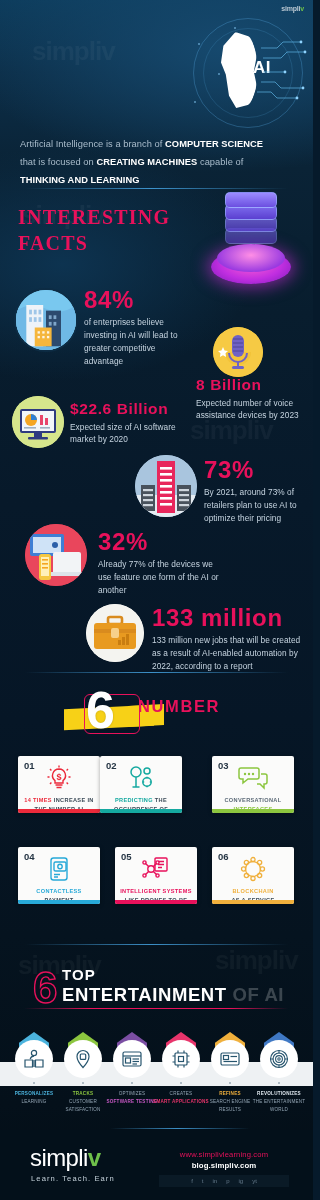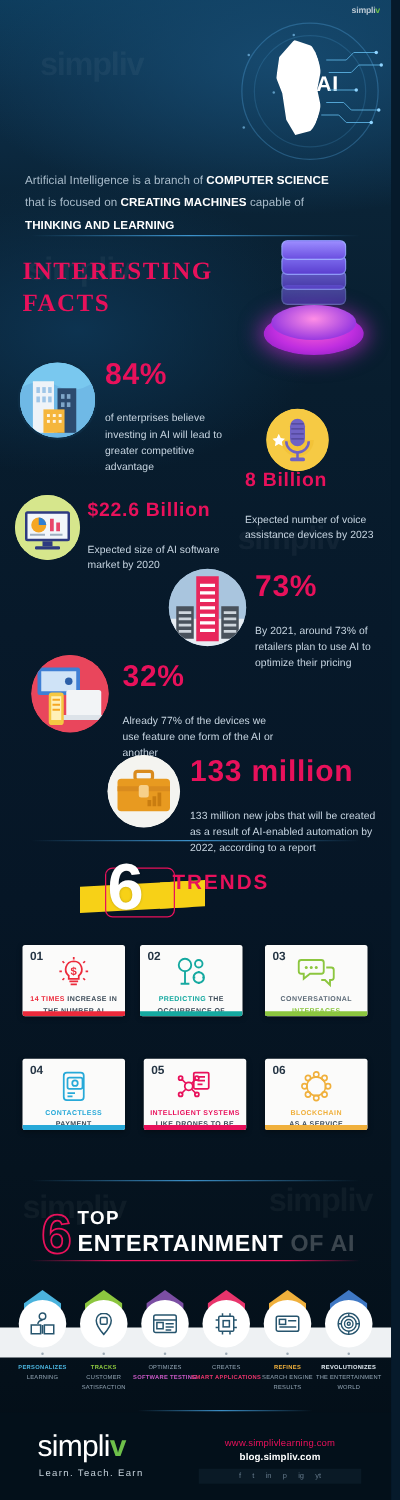--- a/index.html
+++ b/index.html
@@ -99,21 +99,21 @@
     border: 1px solid rgba(160,200,255,.5);
   }
 
   
   .fact { position: absolute; }
   .fact .num {
     font-size: 24px; font-weight: bold; color: #e8115b; letter-spacing: .6px; line-height: 1;
   }
   .fact .num.sm { font-size: 15.5px; }
   .fact .txt {
-    margin-top: 16px; font-size: 8.3px; color: #c6d4e0; line-height: 1.55; letter-spacing: .05px;
+    margin-top: 4px; font-size: 8.3px; color: #c6d4e0; line-height: 1.55; letter-spacing: .05px;
   }
   .icon-circle {
     position: absolute; border-radius: 50%; overflow: hidden;
     display: flex; align-items: center; justify-content: center;
   }
 
   
   .trends-head { position: absolute; top: 680px; left: 0; width: 313px; height: 62px; }
   .tape {
     position: absolute; left: 64px; top: 27px; width: 90px; height: 21px;
@@ -448,21 +448,21 @@
   </div>
 
   <div class="hr-glow" style="top:672px;"></div>
 
   <div class="trends-head">
     <div class="tape"></div>
     <div class="tape2"></div>
     <div class="six-box"></div>
     <div class="big6">6</div>
     <div class="trends-words">
-      <div>TRENDS</div>
+      <div>NUMBER</div>
     </div>
   </div>
 
   <div class="tcard" style="left:18px; top:756px;">
     <div class="idx">01</div>
     <div class="ticon">
       <svg width="30" height="26" viewBox="0 0 30 26">
         <g stroke="#ec2a3b" stroke-width="1.4" fill="none">
           <path d="M15 4a6.5 6.5 0 0 0-4 11.6V18h8v-2.4A6.5 6.5 0 0 0 15 4z"></path>
           <line x1="11.5" y1="20" x2="18.5" y2="20"></line>
@@ -475,21 +475,21 @@
           <line x1="6" y1="19" x2="7.4" y2="17.6"></line>
             <line x1="24" y1="19" x2="22.6" y2="17.6"></line>
         </g>
         <text x="15" y="15" font-size="9" font-weight="bold" fill="#ec2a3b" text-anchor="middle" font-family="Liberation Sans, sans-serif">$</text>
       </svg>
     </div>
     <div class="tbody"><span style="color:#ec2a3b;">14 TIMES</span><span> INCREASE IN THE NUMBER AI STARTUPS SINCE 2000</span></div>
     <div class="bar" style="background:#ec2a3b;"></div>
   </div>
 
-  <div class="tcard" style="left:112px; top:756px;padding-left:14px;">
+  <div class="tcard" style="left:100px; top:756px;padding-left:14px;">
     <div class="idx">02</div>
     <div class="ticon">
       <svg width="30" height="26" viewBox="0 0 30 26">
         <g stroke="#15a9a0" stroke-width="1.5" fill="none">
           <circle cx="10" cy="7" r="5"></circle>
           <line x1="10" y1="12" x2="10" y2="22"></line>
           <line x1="6.5" y1="22" x2="13.5" y2="22"></line>
           <circle cx="21" cy="6" r="3"></circle>
           <circle cx="21" cy="17" r="4.2"></circle>
           <path d="M21 11.8v1.4M21 20.8v1.4M16.8 17h1.4M23.8 17h1.4"></path>

